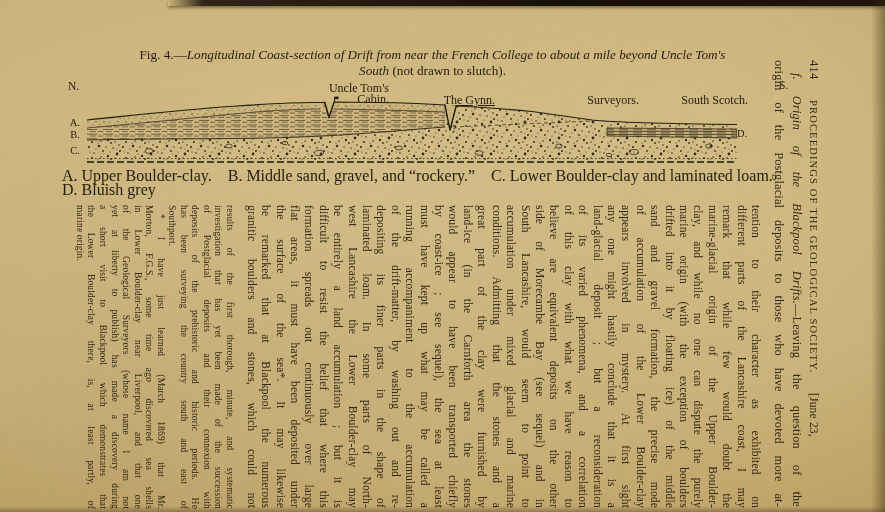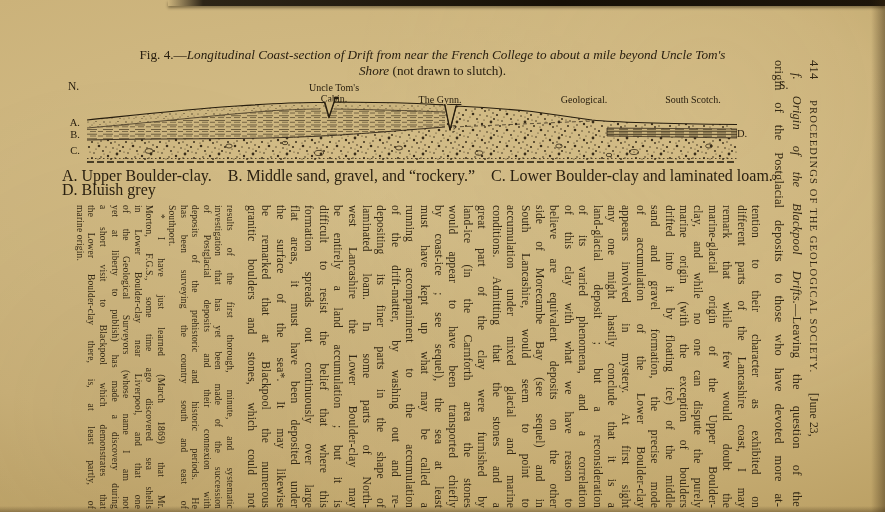--- a/index.html
+++ b/index.html
@@ -16,21 +16,21 @@
       box-shadow:0 2px 3px rgba(40,28,10,.45);}
   .edge-right{position:absolute;top:0;right:0;bottom:0;width:14px;
       background:linear-gradient(to right, rgba(56,40,16,0), rgba(56,40,16,.45));}
   .edge-bottom{position:absolute;left:0;right:0;bottom:0;height:6px;
       background:linear-gradient(to bottom, rgba(56,40,16,0), rgba(56,40,16,.35));}
 
   
   .fig-title{position:absolute;left:60px;top:47px;width:745px;text-align:center;
       font-size:13.2px;line-height:16px;color:#2a2010;}
   .fig-title .it{font-style:italic;}
-  .loc{position:absolute;width:110px;text-align:center;font-size:10px;line-height:10.5px;color:#2a2010;}
+  .loc{position:absolute;width:110px;text-align:right;font-size:12px;line-height:10.5px;color:#2a2010;}
   .compass{position:absolute;font-size:11.5px;color:#2a2010;}
   .stratum{position:absolute;font-size:10.5px;color:#2a2010;width:20px;text-align:right;}
   .query{position:absolute;font-size:10px;color:#2a2010;}
   .caption{position:absolute;left:62px;top:169px;width:742px;text-align:left;
       font-size:16px;line-height:13.8px;color:#2a2010;}
   #diagram{position:absolute;left:87px;top:96px;}
 
   
   .vtext{position:absolute;writing-mode:vertical-rl;text-orientation:mixed;
       color:#332814;letter-spacing:.15px;}
@@ -48,32 +48,32 @@
   .it{font-style:italic;}
 </style>
 </head>
 <body>
 
 <div id="page">
   <div class="mottle"></div>
 
   <div class="fig-title">
     <span>Fig. 4.—</span><span class="it">Longitudinal Coast-section of Drift from near the French College to about a mile beyond Uncle Tom's</span><br>
-    <span class="it">Shore</span><span> (not drawn to slutch).</span>
+    <span class="it">South</span><span> (not drawn to slutch).</span>
   </div>
 
   <div class="compass" style="left:68px;top:80px;">N.</div>
   <div class="compass" style="left:779px;top:79px;">S.</div>
 
   <div class="loc" style="left:279px;top:83px;">
     <span>Uncle Tom's</span><br>
     <span>Cabin.</span>
   </div>
   <div class="loc" style="left:385px;top:95px;text-decoration:underline;">The Gynn.</div>
-  <div class="loc" style="left:529px;top:95px;">Geological.</div>
+  <div class="loc" style="left:529px;top:95px;">Surveyors.</div>
   <div class="loc" style="left:638px;top:95px;">South Scotch.</div>
 
   <div class="stratum" style="left:60px;top:117px;">A.</div>
   <div class="stratum" style="left:60px;top:129px;">B.</div>
   <div class="stratum" style="left:60px;top:145px;">C.</div>
   <div class="stratum" style="left:737px;top:128px;width:18px;text-align:left;">D.</div>
   <div class="query" style="left:452px;top:123px;">?</div>
 
   <svg id="diagram" width="650" height="72" viewBox="0 0 650 72">
     <defs>

